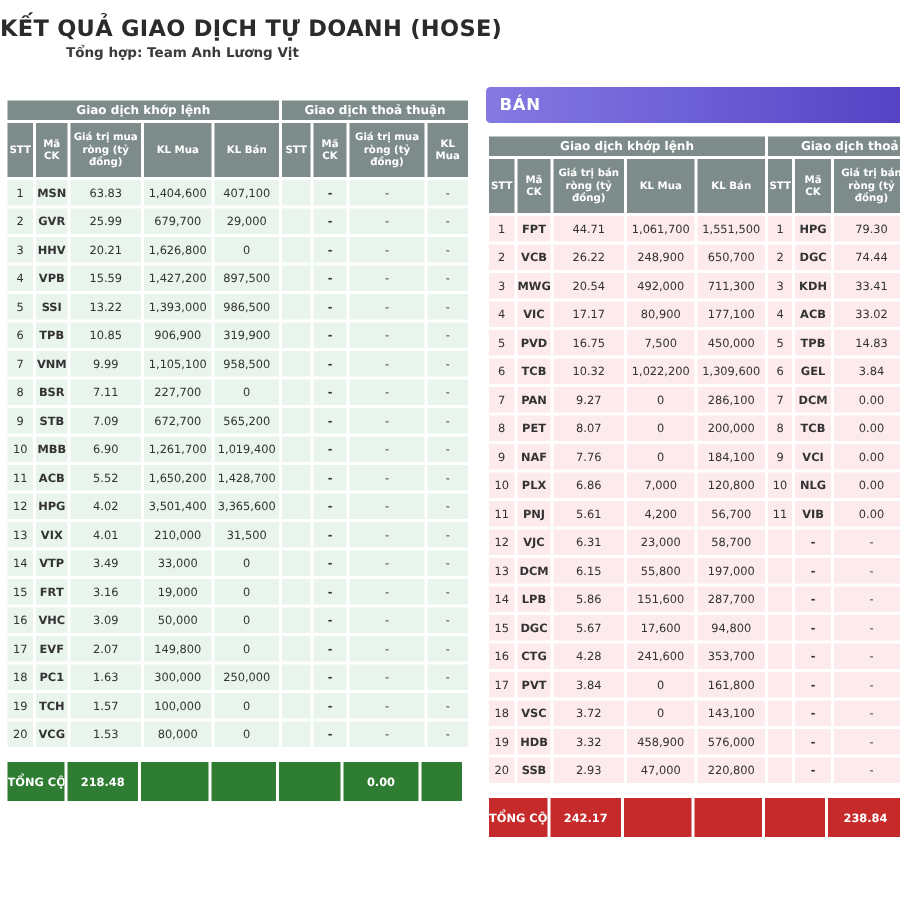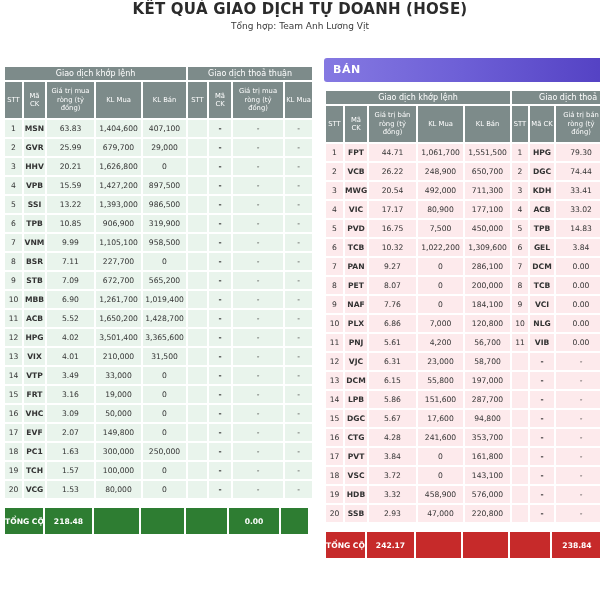--- a/index.html
+++ b/index.html
@@ -1,38 +1,38 @@
 <!DOCTYPE html>
 <html><head>
 <meta charset="utf-8">
 <style>
   * { margin:0; padding:0; box-sizing:border-box; }
   html,body { width:600px; height:600px; background:#fff; overflow:hidden;
               font-family:"DejaVu Sans", sans-serif; }
   .page { position:relative; width:600px; height:600px; background:#fff; }
 
-  .top { text-align:center; }
+  .top { padding-top:10px; }
   .title { font-size:15px; font-weight:bold; color:#2b2b2b; letter-spacing:.2px; }
   .dateline { font-size:8px; color:#9a9a9a; margin-top:5px; }
-  .srcline { font-size:9px; font-weight:normal; color:#3a3a3a; margin-top:3px; }
+  .srcline { font-size:9px; font-weight:bold; color:#3a3a3a; margin-top:3px;margin-left:44px; }
 
   .panel { position:absolute; top:58px; }
   .panel.buy  { left:3px;  width:291px; }
   .panel.sell { left:324px; width:294px; overflow:hidden; }
 
   .bar { height:24px; border-radius:3px; line-height:24px; padding-left:9px;
          color:#fff; font-size:11px; font-weight:bold; letter-spacing:.5px;
          background:linear-gradient(90deg,#8579e2 0%,#6d5fd6 45%,#4f3cc0 100%); }
   .panel.sell .bar { width:308px; }
 
   table { border-collapse:separate; border-spacing:2px; table-layout:fixed; margin-top:7px; }
   .t-buy  { width:291px; }
   .t-sell { width:308px; }
 
-  th { background:#7d8b8a; color:#fff; font-weight:normal; text-align:center; vertical-align:middle; }
+  th { background:#7d8b8a; color:#fff; font-weight:bold; text-align:center; vertical-align:middle; }
   .grp th { font-size:8px; height:13px; }
   .cols th { font-size:6.8px; height:36px; line-height:1.25; padding:1px; }
 
   td { text-align:center; vertical-align:middle; font-size:7.6px; color:#333;
        height:17px; overflow:hidden; white-space:nowrap; }
   .t-buy  tbody td { background:#e9f4ec; }
   .t-sell tbody td { background:#fdeaec; }
   tbody td:nth-child(2), tbody td:nth-child(7) { font-weight:bold; }
 
   .totals { margin-top:6px; }

